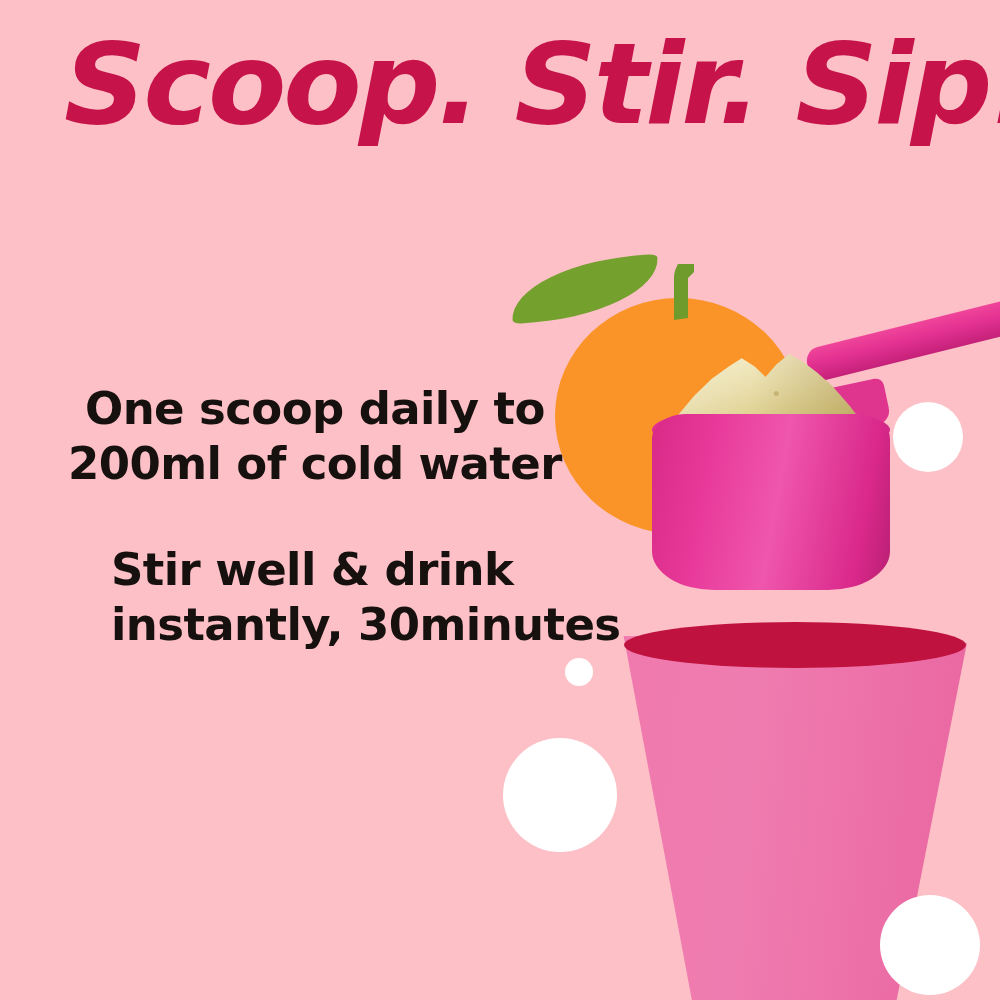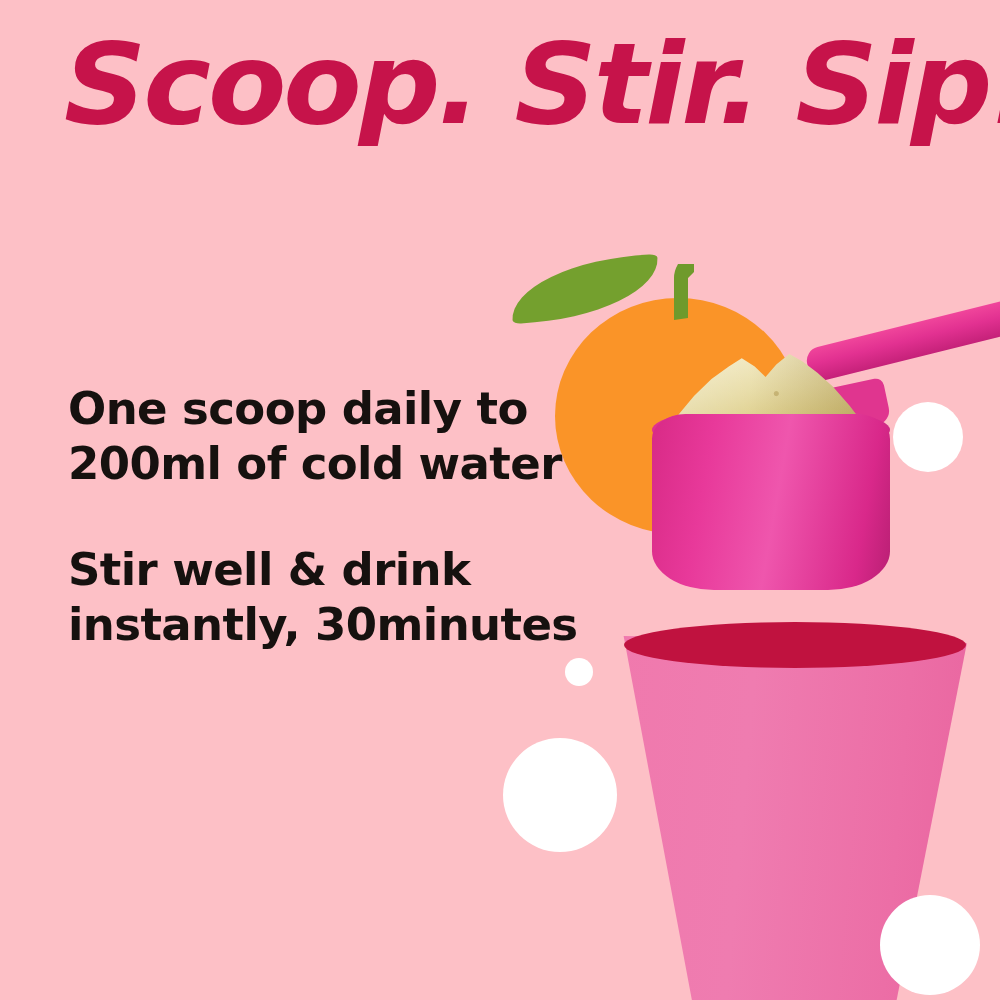--- a/index.html
+++ b/index.html
@@ -44,21 +44,21 @@
     margin: 0;
     font-family: "DejaVu Sans", sans-serif;
     font-weight: 700;
     font-size: 45px;
     line-height: 1.22;
     letter-spacing: -0.6px;
     color: #16110f;
     white-space: pre-line;
   }
   #copy-1 { top: 382px; }
-  #copy-2 { top: 543px; }
+  #copy-2 { top: 543px; margin-left: 43px; }
 
   
   .orange-group {
     position: absolute;
     left: 505px;
     top: 250px;
     width: 330px;
     height: 300px;
   }
   .orange-body {
@@ -209,21 +209,21 @@
 
   .layer { position: absolute; left: 0; top: 0; width: 1000px; height: 1000px; }
 </style>
 </head>
 <body>
 
 <div id="poster" style="background: rgb(253, 192, 198);">
 
   <h1 class="headline" style="color: rgb(198, 19, 74);">Scoop. Stir. Sip!</h1>
 
-  <p class="copy-block" id="copy-1" style="color: rgb(22, 17, 15);">One scoop daily to
+  <p class="copy-block" id="copy-1" style="color: rgb(22, 17, 15); text-align: center;">One scoop daily to
 200ml of cold water</p>
 
   <p class="copy-block" id="copy-2" style="color: rgb(22, 17, 15);">Stir well &amp; drink
 instantly, 30minutes</p>
 
   <div class="orange-group">
     <div class="orange-body" style="background: rgb(250, 148, 40);"></div>
     <div class="orange-leaf" style="background: rgb(116, 160, 46);"></div>
     <svg class="orange-stem" viewBox="0 0 60 66" xmlns="http://www.w3.org/2000/svg">
       <path d="M34 2 L50 2 L50 10 L44 16 L44 56 L30 58 L30 16 Q30 9 34 2 Z" fill="#6f9a2c"></path>

